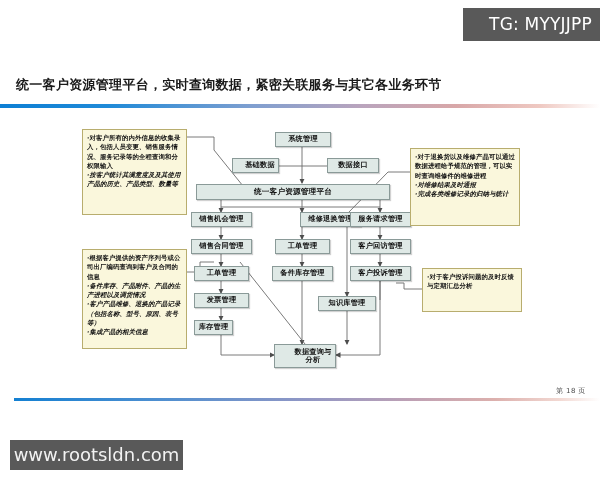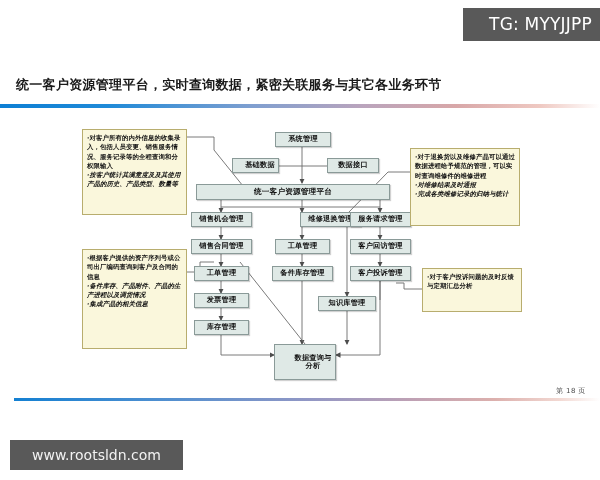--- a/index.html
+++ b/index.html
@@ -40,21 +40,21 @@
   
   .page-num{
     position:absolute;left:548px;top:386px;
     font-size:7px;color:#4a4a4a;letter-spacing:.4px;margin-left:8px;
   }
 
   
   .url-badge{
     position:absolute;left:10px;top:440px;width:173px;height:30px;
     background:#595959;color:#f2f2f2;
-    font-size:14px;line-height:30px;text-align:center;
+    font-size:18px;line-height:30px;text-align:center;
   }
 
   
   .node{
     position:absolute;
     background:#dfe9e6;
     border:1px solid #8a9a98;
     color:#111111;
     font-size:7.2px;font-weight:bold;
     display:flex;align-items:center;justify-content:center;
@@ -155,42 +155,43 @@
   <div class="node" style="left:232px;top:158px;width:47px;height:15px;padding-left:9px;">基础数据</div>
 
   <div class="node" style="left:327px;top:158px;width:52px;height:15px;">数据接口</div>
 
   <div class="node platform" style="left:196px;top:184px;width:194px;height:16px;">统一客户资源管理平台</div>
 
   <div class="node" style="left:191px;top:212px;width:61px;height:15px;">销售机会管理</div>
   <div class="node" style="left:191px;top:239px;width:61px;height:15px;">销售合同管理</div>
   <div class="node" style="left:194px;top:266px;width:55px;height:15px;">工单管理</div>
   <div class="node" style="left:194px;top:293px;width:55px;height:15px;">发票管理</div>
-  <div class="node" style="left:194px;top:320px;width:55px;height:15px;">库存管理</div>
+  <div class="node" style="left:194px;top:320px;width:39px;height:15px;">库存管理</div>
 
   <div class="node" style="left:272px;top:212px;width:61px;height:15px;margin-left:28px;">维修退换管理</div>
   <div class="node" style="left:275px;top:239px;width:55px;height:15px;">工单管理</div>
   <div class="node" style="left:272px;top:266px;width:61px;height:15px;">备件库存管理</div>
 
   <div class="node" style="left:350px;top:212px;width:61px;height:15px;">服务请求管理</div>
   <div class="node" style="left:350px;top:239px;width:61px;height:15px;">客户回访管理</div>
   <div class="node" style="left:350px;top:266px;width:61px;height:15px;">客户投诉管理</div>
 
   <div class="node" style="left:318px;top:296px;width:58px;height:15px;">知识库管理</div>
 
-  <div class="node" style="left:274px;top:344px;width:62px;height:36px;padding-left:16px;">数据查询与分析</div>
+  <div class="node" style="left:274px;top:344px;width:62px;height:24px;padding-left:16px;">数据查询与分析</div>
 
   <div class="callout" style="left:82px;top:129px;width:105px;height:86px;">
     <p>·对客户所有的内外信息的收集录入，包括人员变更、销售服务情况、服务记录等的全程查询和分权限输入</p>
     <p>·按客户统计其满意度及及其使用产品的历史、产品类型、数量等</p>
   </div>
 
   <div class="callout" style="left:82px;top:249px;width:105px;height:100px;">
     <p>·根据客户提供的资产序列号或公司出厂编码查询到客户及合同的信息</p>
     <p>·备件库存、产品附件、产品的生产进程以及调货情况</p>
+    <p>·客户产品维修、退换的产品记录（包括名称、型号、原因、表号等）</p>
     <p>·集成产品的相关信息</p>
   </div>
 
   <div class="callout" style="left:410px;top:148px;width:110px;height:78px;">
     <p>·对于退换货以及维修产品可以通过数据进程给予规范的管理，可以实时查询维修件的维修进程</p>
     <p>·对维修结果及时通报</p>
     <p>·完成各类维修记录的归纳与统计</p>
   </div>
 
   <div class="callout" style="left:422px;top:268px;width:100px;height:44px;">

